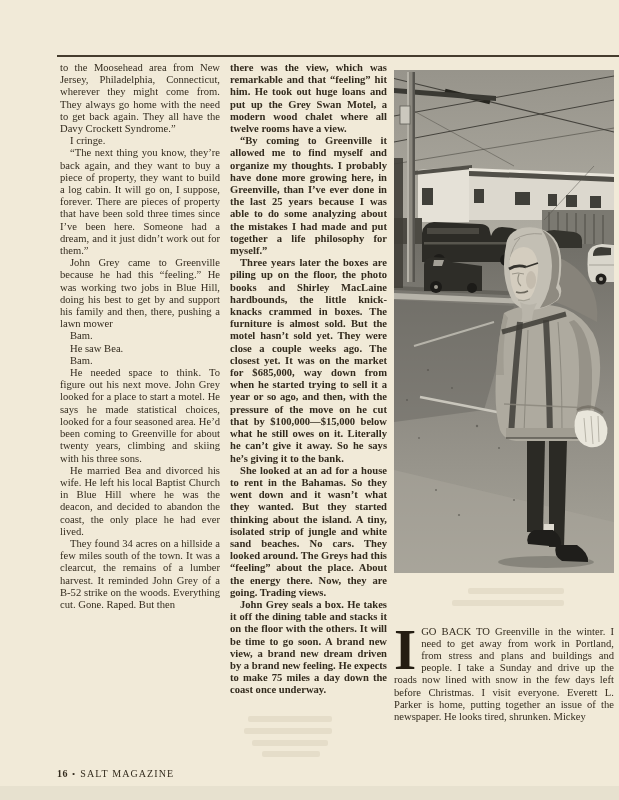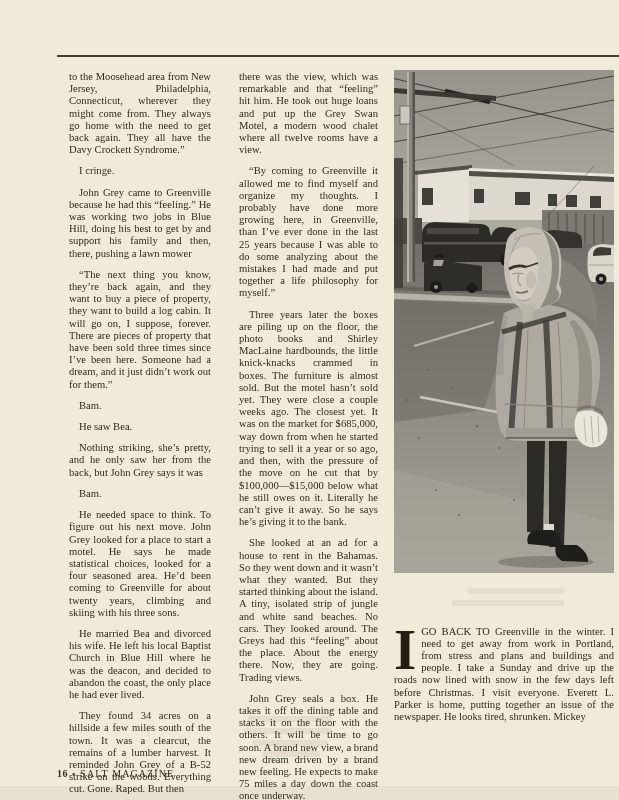--- a/index.html
+++ b/index.html
@@ -12,25 +12,25 @@
     position:relative;width:619px;height:800px;
     background:#f1ead8;color:#332b1e;overflow:hidden;
   }
   .page::after{ 
     content:"";position:absolute;left:0;right:0;bottom:0;height:14px;
     background:rgba(60,50,30,0.05);pointer-events:none;
   }
   .rule{position:absolute;left:57px;top:55px;width:562px;height:2px;background:#46VD;}
   .rule{background:#453c2d;}
   .col{position:absolute;top:62px;font-size:10.6px;line-height:12.2px;text-align:justify;}
-  .col p{margin:9px;padding:0;}
+  .col p{margin:0;padding:0;}
   .col p.ind{text-indent:10px;}
   .col .it{font-style:italic;}
   #col1{left:60px;width:160px;}
-  #col2{left:230px;width:157px;}
+  #col2{left:230px;width:157px;font-weight:bold;}
   .photo{position:absolute;left:394px;top:70px;width:220px;height:503px;margin:0;}
   .photo svg{display:block;width:220px;height:503px;}
   .closing-block{position:absolute;left:394px;top:615px;width:220px;
     font-size:10.6px;line-height:12.2px;text-align:justify;}
   .dropcap{
     float:left;font-weight:bold;font-size:57px;line-height:47px;height:48px;
     padding:0 5px 0 0;color:#241d12;font-family:"Liberation Serif",serif;
   }
   .footer{position:absolute;left:57px;top:768px;font-size:10px;color:#332b1e;
     letter-spacing:1.1px;text-align:center;}
@@ -41,25 +41,24 @@
 </head>
 <body>
 
 <div class="page">
 
   <div class="rule"></div>
 
   <div class="col" id="col1">
       <p><span>to the Moosehead area from New Jersey, Philadelphia, Connecticut, wherever they might come from. They always go home with the need to get back again. They all have the Davy Crockett Syndrome.”</span></p>
       <p class="ind"><span>I cringe.</span></p>
+      <p class="ind"><span>“The next thing you know, they’re back again, and they want to buy a piece of property, they want to build a log cabin. It will go on, I suppose, forever. There are pieces of property that have been sold three times since I’ve been here. Someone had a dream, and it just didn’t work out for them.”</span></p>
       <p class="ind"><span>John Grey came to Greenville because he had this “feeling.” He was working two jobs in Blue Hill, doing his best to get by and support his family and then, there, pushing a lawn mower</span></p>
-      <p class="ind"><span>“The next thing you know, they’re back again, and they want to buy a piece of property, they want to build a log cabin. It will go on, I suppose, forever. There are pieces of property that have been sold three times since I’ve been here. Someone had a dream, and it just didn’t work out for them.”</span></p>
       <p class="ind"><span>Bam.</span></p>
       <p class="ind"><span>He saw Bea.</span></p>
-      <p class="ind"><span>Nothing striking, she’s pretty, and he only saw her from the back, but John Grey says it was</span></p>
       <p class="ind"><span>Bam.</span></p>
       <p class="ind"><span>He needed space to think. To figure out his next move. John Grey looked for a place to start a motel. He says he made statistical choices, looked for a four seasoned area. He’d been coming to Greenville for about twenty years, climbing and skiing with his three sons.</span></p>
       <p class="ind"><span>He married Bea and divorced his wife. He left his local Baptist Church in Blue Hill where he was the deacon, and decided to abandon the coast, the only place he had ever lived.</span></p>
       <p class="ind"><span>They found 34 acres on a hillside a few miles south of the town. It was a clearcut, the remains of a lumber harvest. It reminded John Grey of a B-52 strike on the woods. Everything cut. Gone. Raped. But then</span></p>
     </div>
   <div class="col" id="col2">
       <p><span>there was the view, which was remarkable and that “feeling” hit him. He took out huge loans and put up the Grey Swan Motel, a modern wood chalet where all twelve rooms have a view.</span></p>
       <p class="ind"><span>“By coming to Greenville it allowed me to find myself and organize my thoughts. I probably have done more growing here, in Greenville, than I’ve ever done in the last 25 years because I was able to do some analyzing about the mistakes I had made and put together a life philosophy for myself.”</span></p>
       <p class="ind"><span>Three years later the boxes are piling up on the floor, the photo books and Shirley MacLaine hardbounds, the little knick-knacks crammed in boxes. The furniture is almost sold. But the motel hasn’t sold yet. They were close a couple weeks ago. The closest yet. It was on the market for $685,000, way down from when he started trying to sell it a year or so ago, and then, with the pressure of the move on he cut that by $100,000—$15,000 below what he still owes on it. Literally he can’t give it away. So he says he’s giving it to the bank.</span></p>
       <p class="ind"><span>She looked at an ad for a house to rent in the Bahamas. So they went down and it wasn’t what they wanted. But they started thinking about the island. A tiny, isolated strip of jungle and white sand beaches. No cars. They looked around. The Greys had this “feeling” about the place. About the energy there. Now, they are going. Trading views.</span></p>

